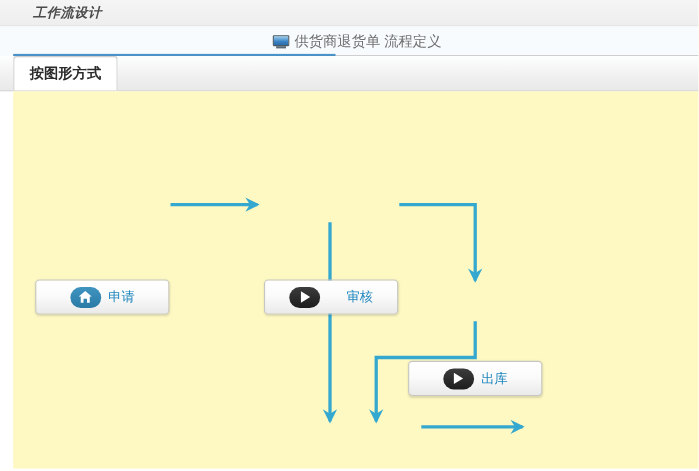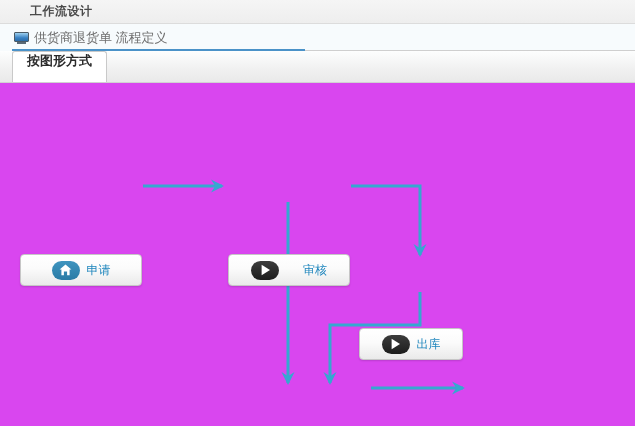--- a/index.html
+++ b/index.html
@@ -23,30 +23,32 @@
     display: flex;
     align-items: center;
     box-sizing: border-box;
   }
   .title-bar .app-title {
     margin-left: 30px;
     font-size: 12px;
     font-weight: bold;
     color: #4a4a4a;
     letter-spacing: 0.5px;
+    font-style: italic;
   }
 
   
   .doc-header {
     position: relative;
     height: 27px;
     background: #f7fbfd;
     display: flex;
     align-items: center;
     box-sizing: border-box;
+    justify-content: center;
   }
   .doc-header .monitor-icon {
     margin-left: 14px;
     margin-right: 5px;
     width: 15px;
     height: 12px;
     position: relative;
     display: inline-block;
   }
   .doc-header .monitor-icon .screen {
@@ -95,20 +97,21 @@
     border-bottom: 1px solid #d2d2d2;
     box-sizing: border-box;
     display: flex;
     align-items: flex-end;
     padding-left: 12px;
   }
   .tab {
     height: 31px;
     box-sizing: border-box;
     display: flex;
+    align-items: center;
     padding: 0 14px;
     font-size: 13px;
     border: 1px solid #c9c9c9;
     border-bottom: none;
     border-radius: 3px 3px 0 0;
     margin-right: -1px;
   }
   .tab.active {
     background: #ffffff;
     color: #2b2b2b;
@@ -121,22 +124,23 @@
     color: #9a9a9a;
     height: 29px;
     position: relative;
     z-index: 1;
   }
 
   
   .canvas {
     position: relative;
     height: 343px;
-    background: #d946ef;
+    background: #fef9c3;
     overflow: hidden;
+    margin-left: 12px;
   }
   .canvas-svg {
     position: absolute;
     left: 0; top: 0;
     width: 635px;
     height: 343px;
   }
 
   
   .node {
@@ -234,21 +238,21 @@
 
   <div class="node" style="left:228px; top:171px; width:122px;gap:17px;">
     <span class="node-icon dark">
       <svg class="glyph" width="11" height="12" viewBox="0 0 11 12" xmlns="http://www.w3.org/2000/svg">
         <path d="M1.6 0.8 L10 6 L1.6 11.2 Z" fill="#ffffff"></path>
       </svg>
     </span>
     <span class="node-label">审核</span>
   </div>
 
-  <div class="node" style="left:359px; top:245px; width:104px;">
+  <div class="node" style="left:359px; top:245px; width:122px;">
     <span class="node-icon dark">
       <svg class="glyph" width="11" height="12" viewBox="0 0 11 12" xmlns="http://www.w3.org/2000/svg">
         <path d="M1.6 0.8 L10 6 L1.6 11.2 Z" fill="#ffffff"></path>
       </svg>
     </span>
     <span class="node-label">出库</span>
   </div>
 
 </div>
 

